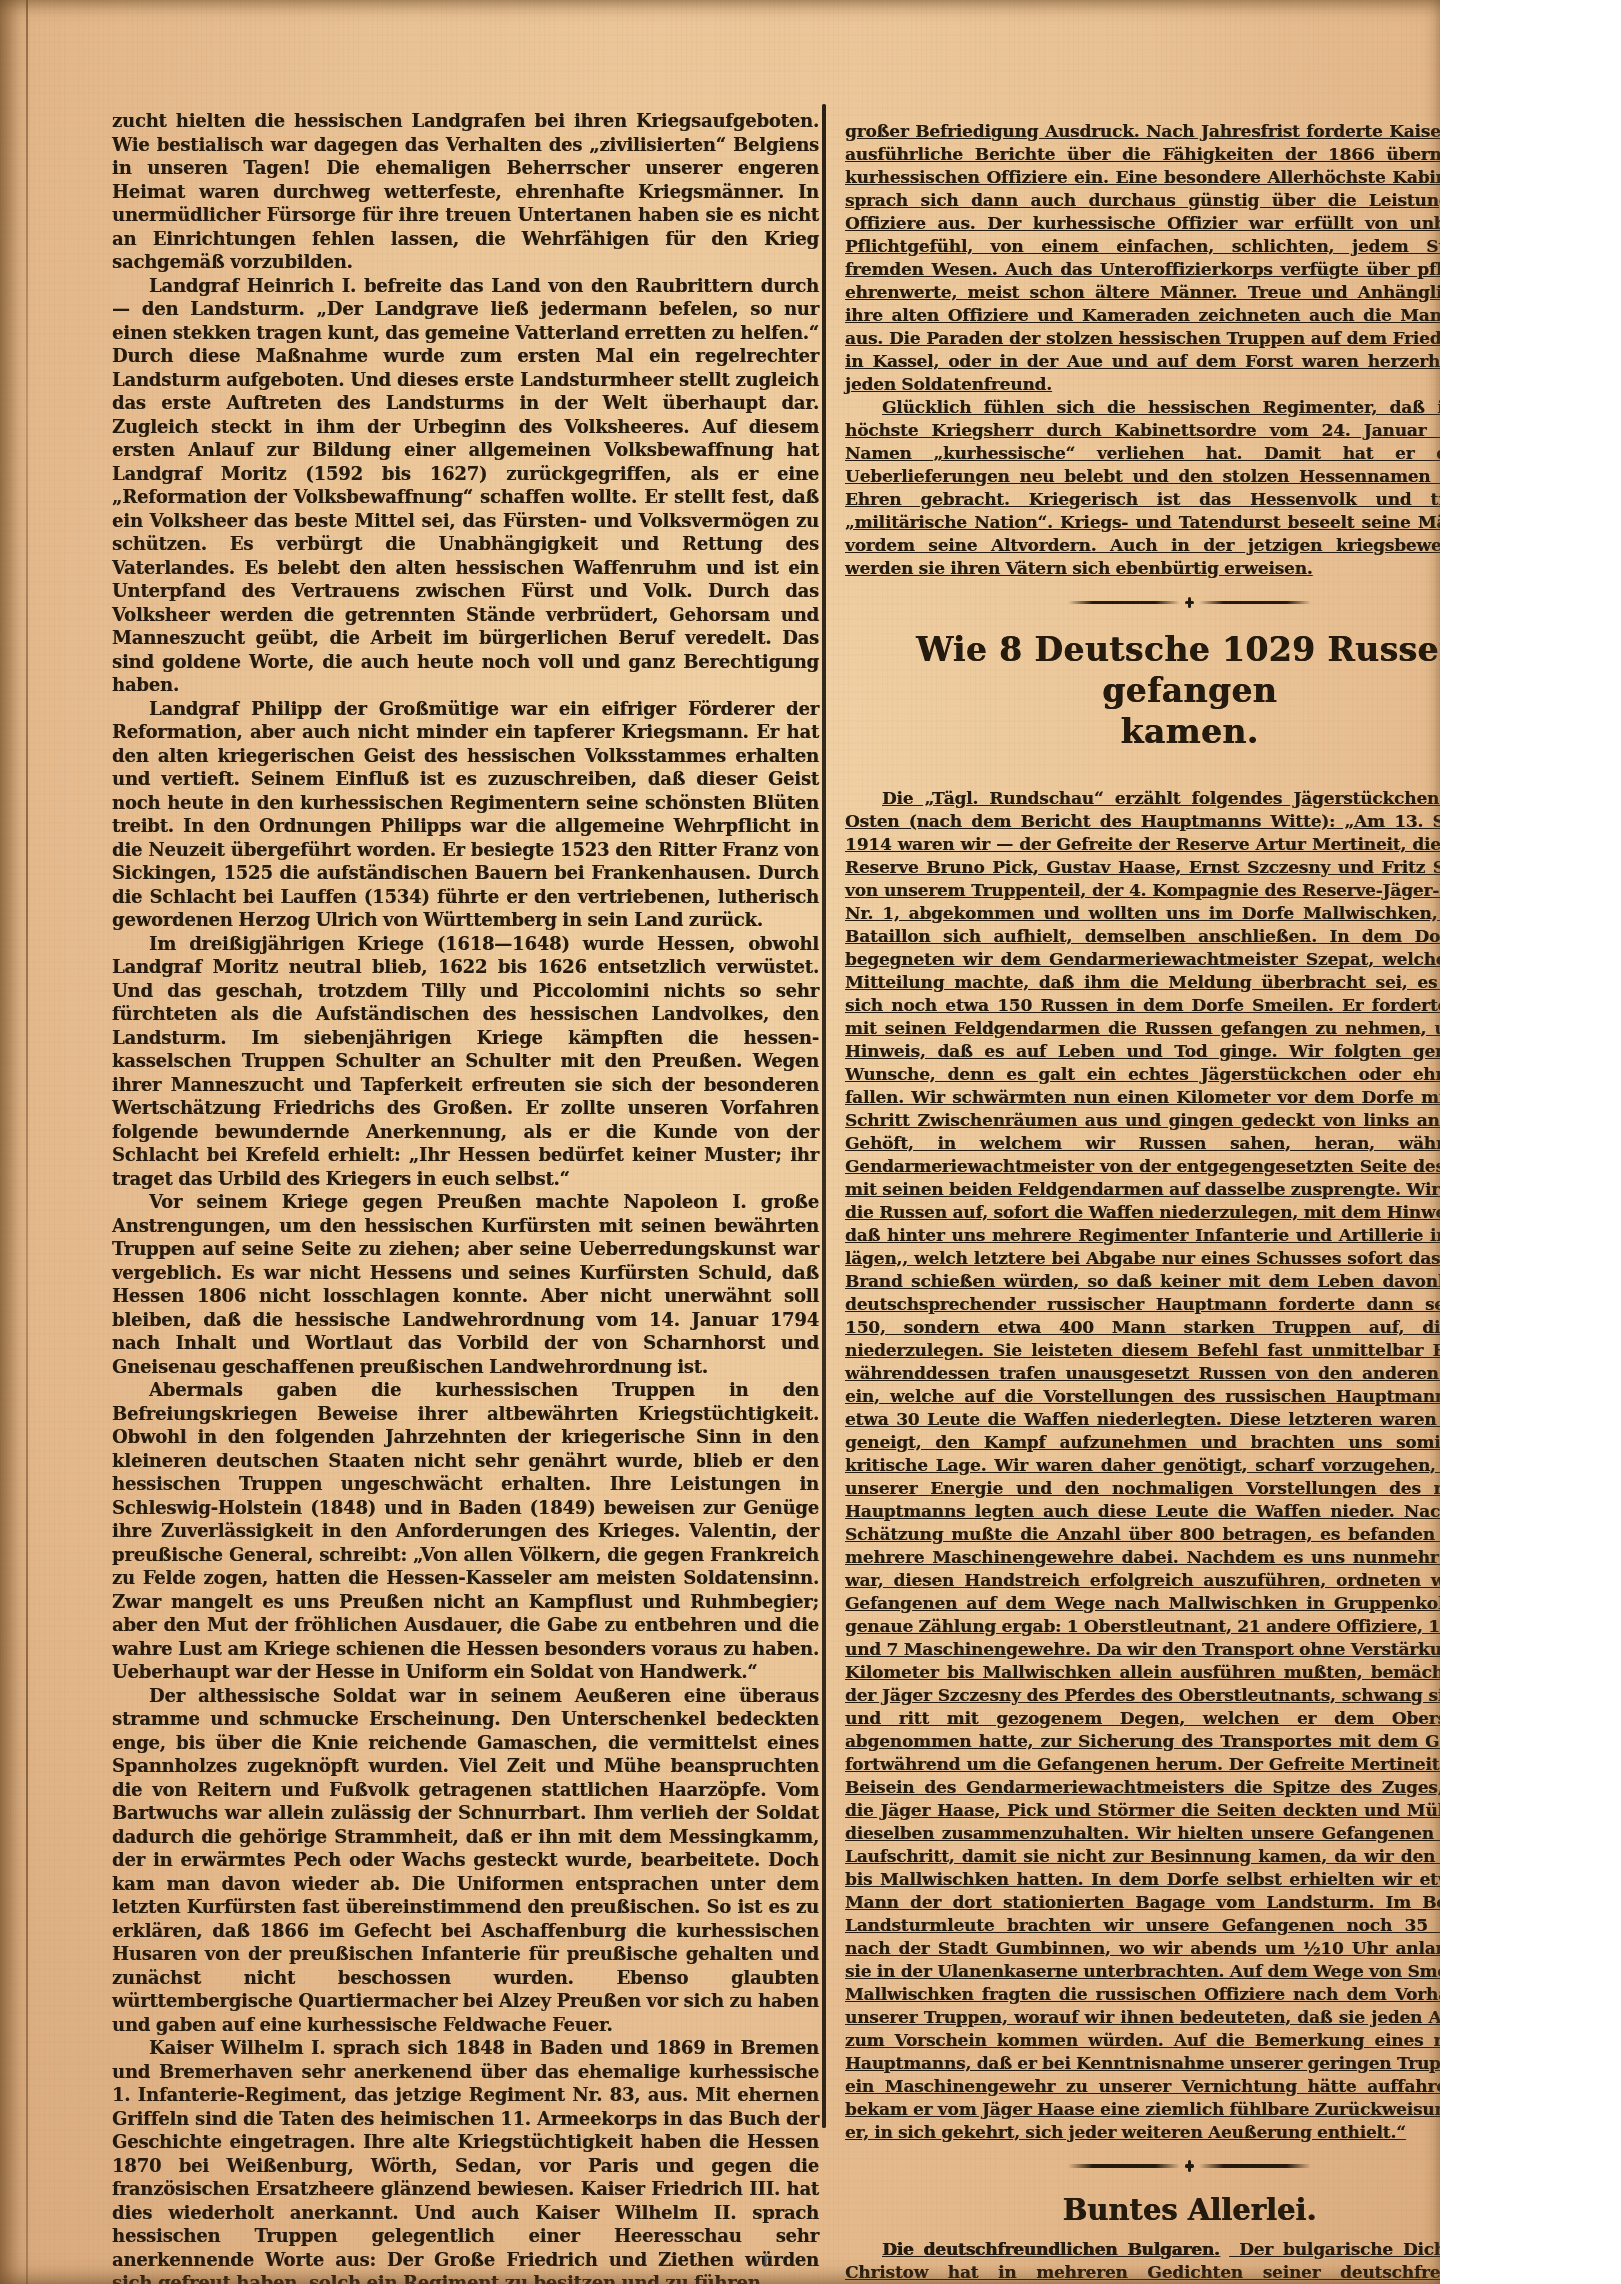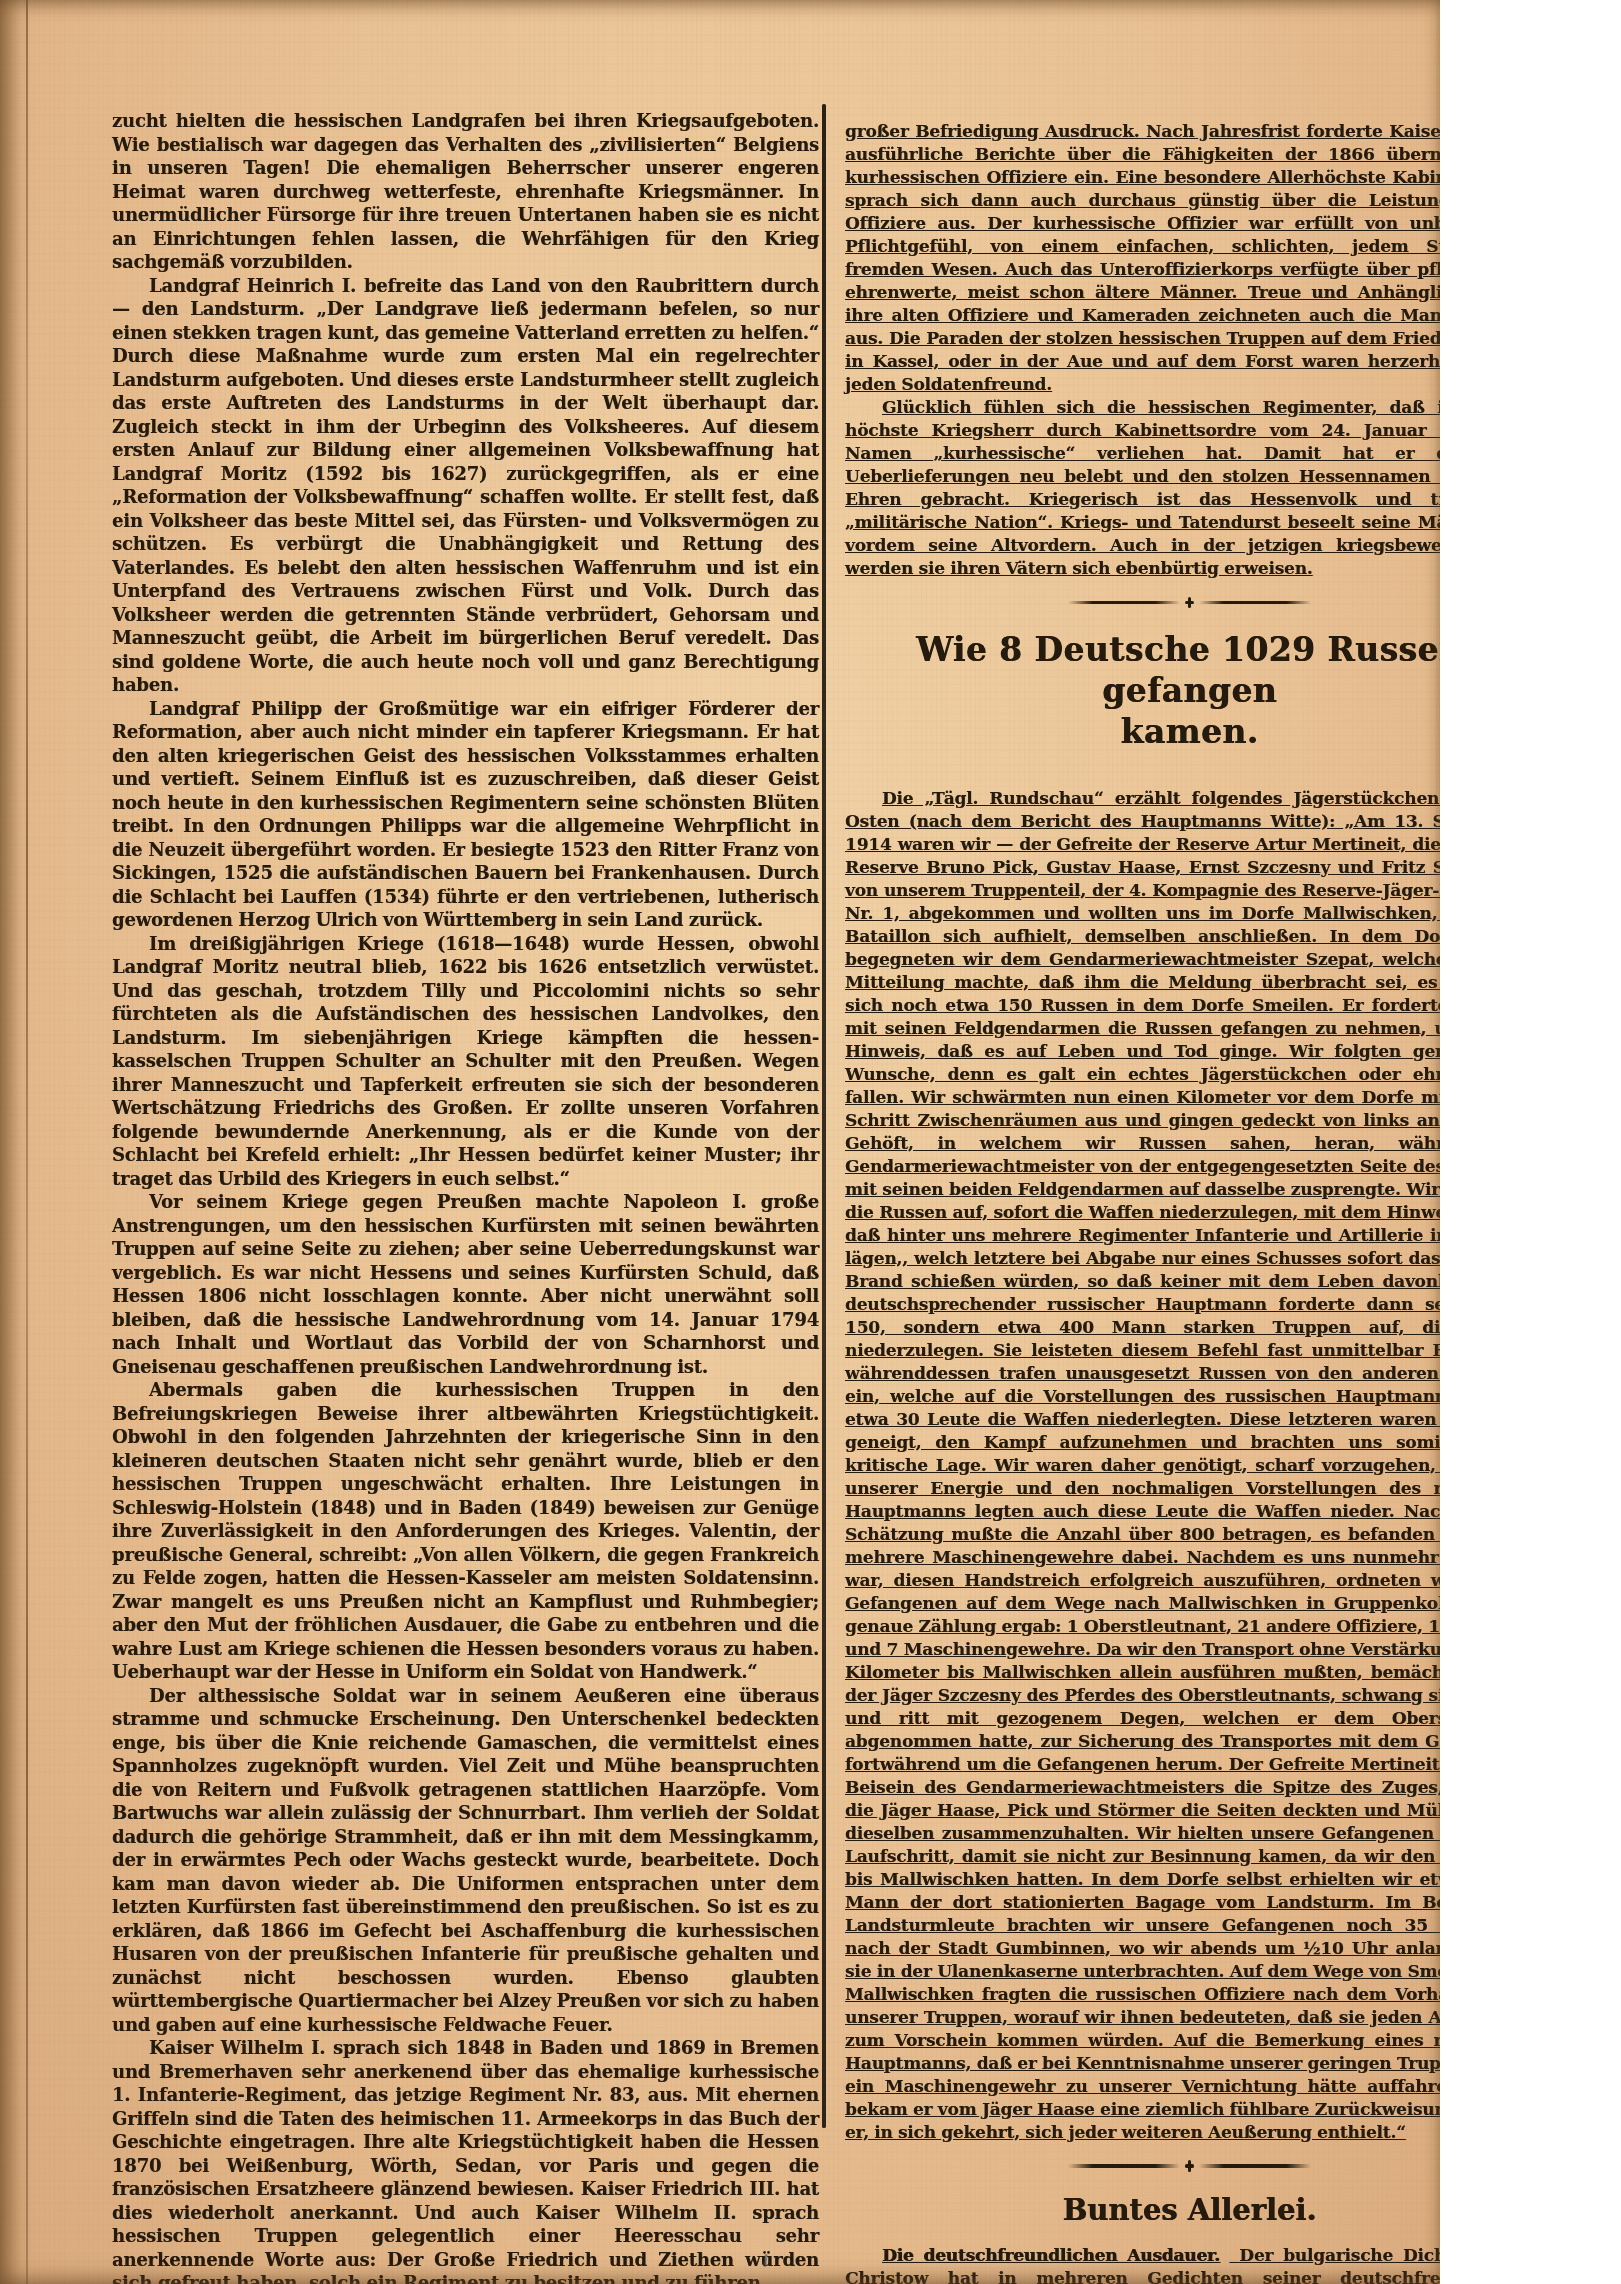--- a/index.html
+++ b/index.html
@@ -75,21 +75,21 @@
   .divider .cross::after{
     content:"";position:absolute;top:0.8px;bottom:0.8px;left:4.9px;width:3.2px;background:#241a0e;border-radius:1.6px;
   }
   .headline{
     text-align:center;font-weight:700;font-size:33px;line-height:41px;
     letter-spacing:0.4px;margin:0 0 35px;
     text-shadow:0.6px 0 0 currentColor;
   }
   .subheading{
     text-align:center;font-weight:700;font-size:29px;line-height:36px;
-    margin:0 0 16px;text-shadow:0.6px 0 0 currentColor;
+    margin:0 0 10px;text-shadow:0.6px 0 0 currentColor;
   }
   .lead-in{
     text-shadow:0.7px 0 0 currentColor;margin-right:9.7px;
   }
   .margin-mark{
     position:absolute;left:1579px;top:618px;font-size:21px;font-weight:700;
     color:rgba(60,40,20,.7);transform:rotate(4deg);
   }
   .paper-speck{
     position:absolute;left:764px;top:2254px;width:3.2px;height:13px;
@@ -140,21 +140,21 @@
 
     <div class="divider">
       <span class="bar"></span>
       <span class="cross"></span>
       <span class="bar"></span>
     </div>
 
     <div class="subheading">Buntes Allerlei.</div>
 
     <p class="body">
-      <span class="lead-in">Die deutschfreundlichen Ausdauer.</span>
+      <span class="lead-in">Die deutschfreundlichen Bulgaren.</span>
       <span>Der bulgarische Dichter Kyrill Christow hat in mehreren Gedichten seiner deutschfreundlichen Gesinnung Ausdruck gegeben. Wir geben nachstehend eins wieder:</span>
     </p>
   </div>
 
   <div class="margin-mark">3</div>
   <div class="paper-speck"></div>
   <div class="vignette"></div>
 </div>
 
 

